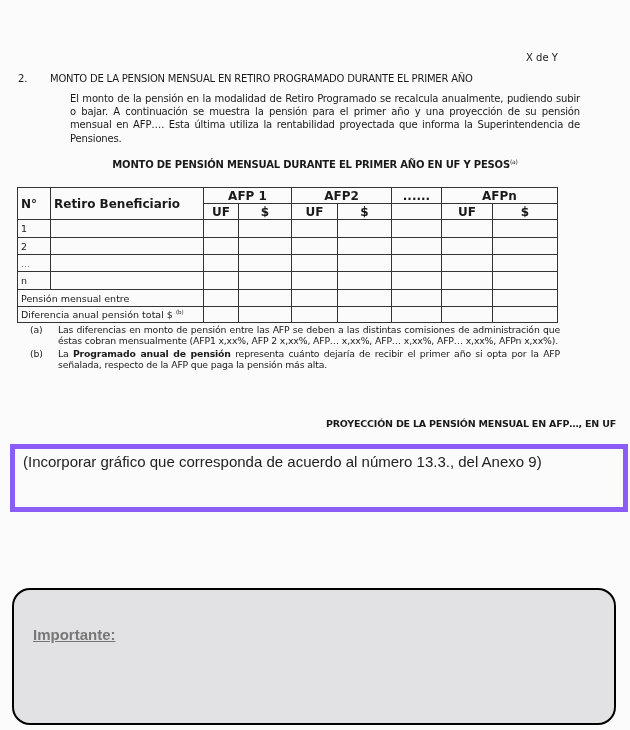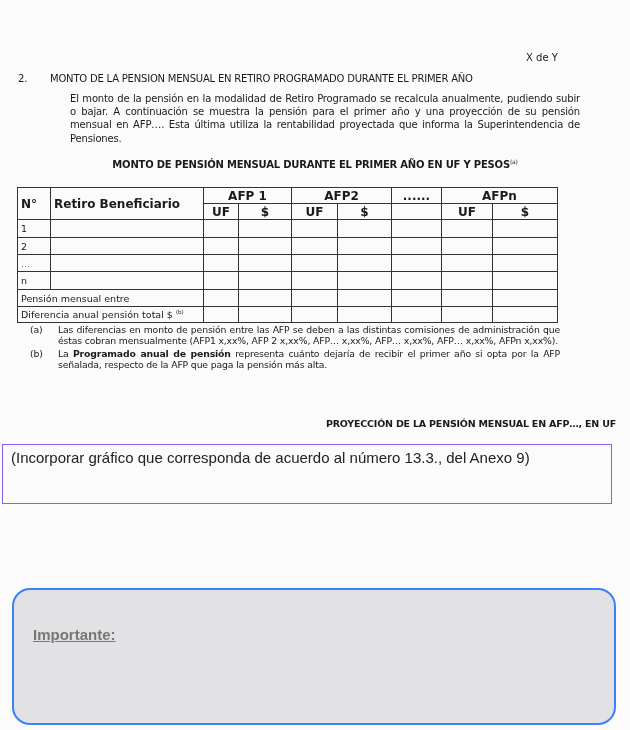--- a/index.html
+++ b/index.html
@@ -30,27 +30,27 @@
   #pension-table th { text-align: center; }
   #pension-table .hdr { font-weight: bold; font-size: 12px; }
   #pension-table .lbl { text-align: left; }
   #pension-table sup { font-size: 5.5px; }
   #notes { left: 30px; top: 324px; width: 530px; font-size: 9.3px; line-height: 11.4px; letter-spacing: -0.15px; }
   .note { display: flex; margin-bottom: 1px; }
   .note-key { width: 28px; flex: none; }
   .note-txt { flex: 1; text-align: justify; }
   #proj-title { left: 0; width: 616px; top: 418px; text-align: right; font-size: 9.5px; font-weight: bold; letter-spacing: -0.2px; }
   #graph-box {
-    left: 2px; top: 444px; width: 608px; height: 58px;
-    border: 1px solid #8b5cf6; background: #fbfbfb;
+    left: 10px; top: 444px; width: 608px; height: 58px;
+    border: 5px solid #8b5cf6; background: #fbfbfb;
   }
   #graph-text { padding: 4px 8px; font-family: "Liberation Sans", sans-serif; font-size: 15px; line-height: 17px; color: #222; }
   #important-box {
     left: 12px; top: 588px; width: 600px; height: 133px;
-    border: 2px solid #3b82f6; border-radius: 18px; background: #e2e2e4;
+    border: 2px solid #000000; border-radius: 18px; background: #e2e2e4;
   }
   #imp-title {
     position: absolute; left: 19px; top: 36px;
     font-family: "Liberation Sans", sans-serif; font-weight: bold; font-size: 15px;
     color: #777; text-decoration: underline;
   }
   #imp-text {
     position: absolute; left: 19px; top: 67px;
     font-family: "Liberation Sans", sans-serif; font-weight: bold; font-size: 15px; color: #777;
   }

